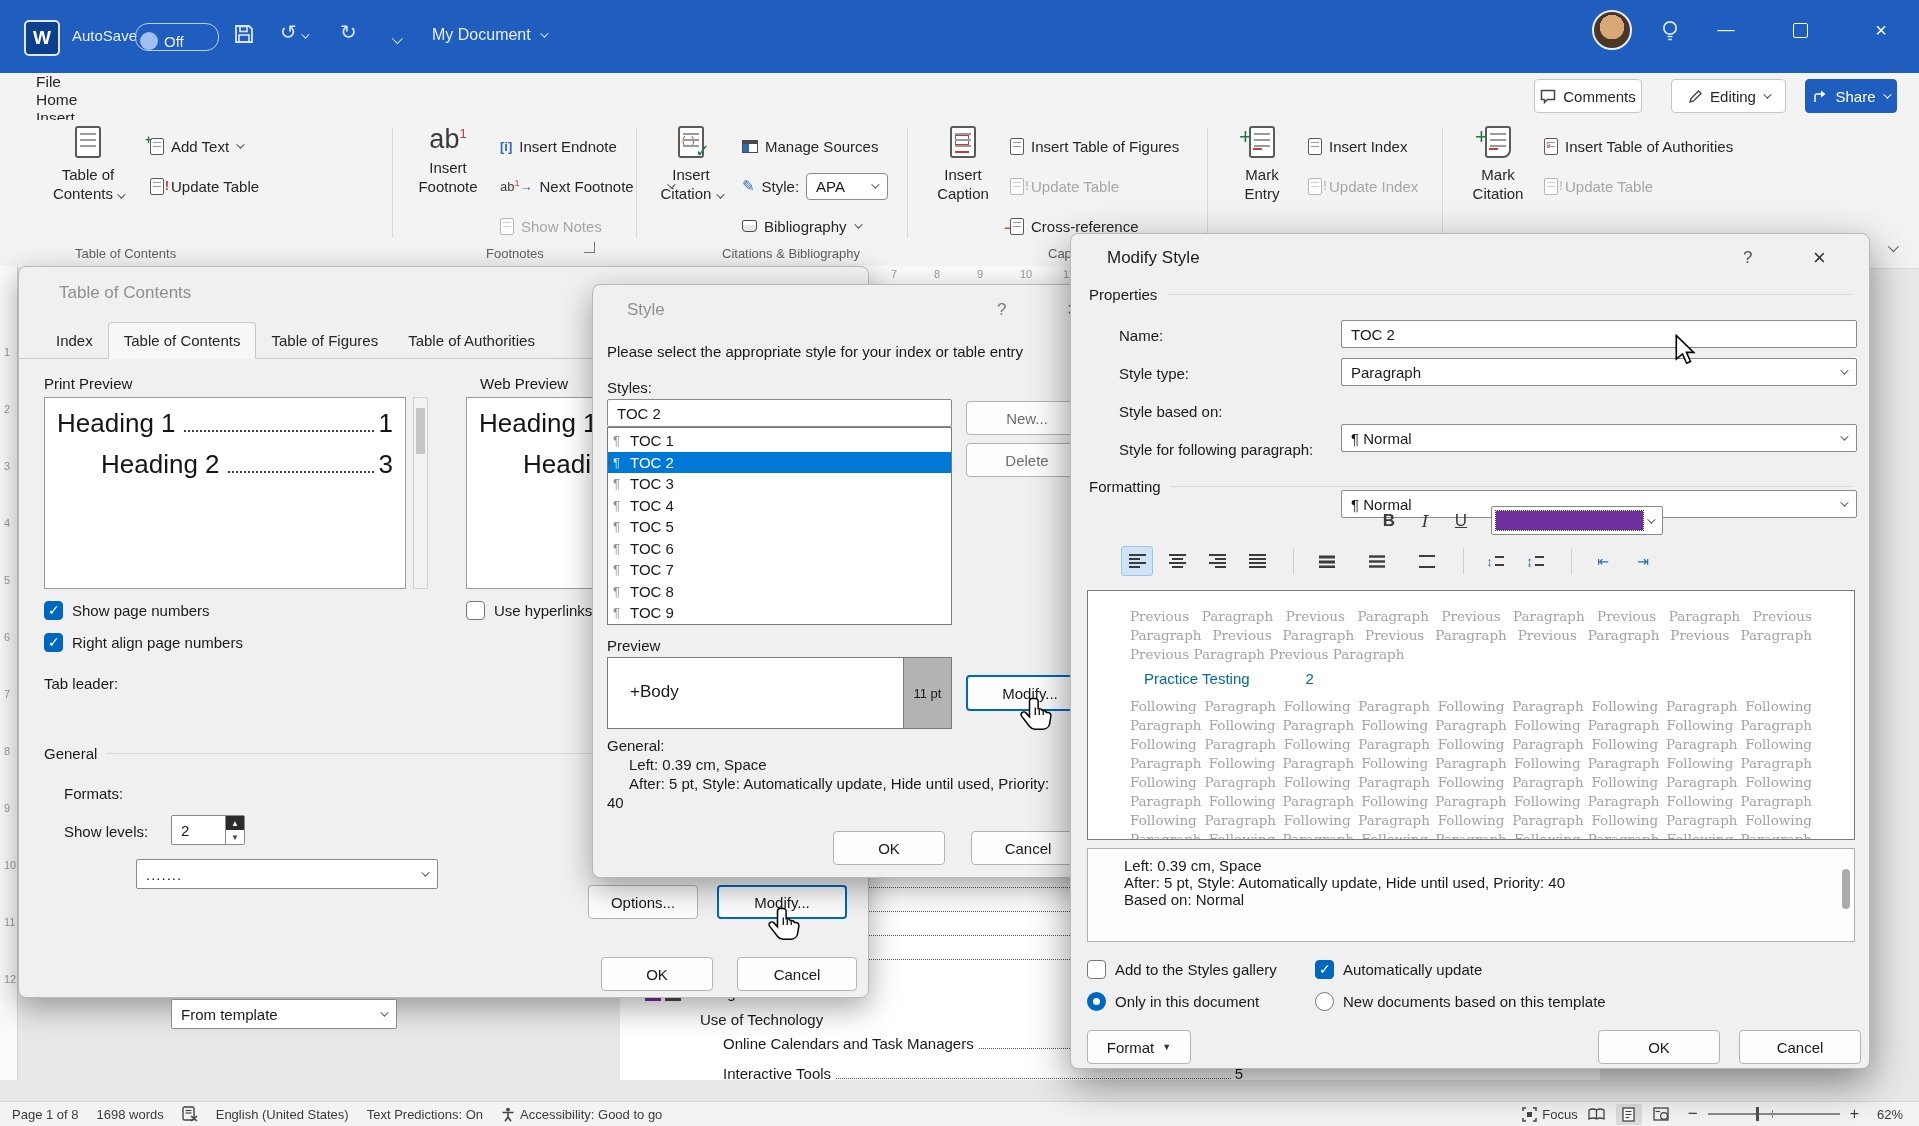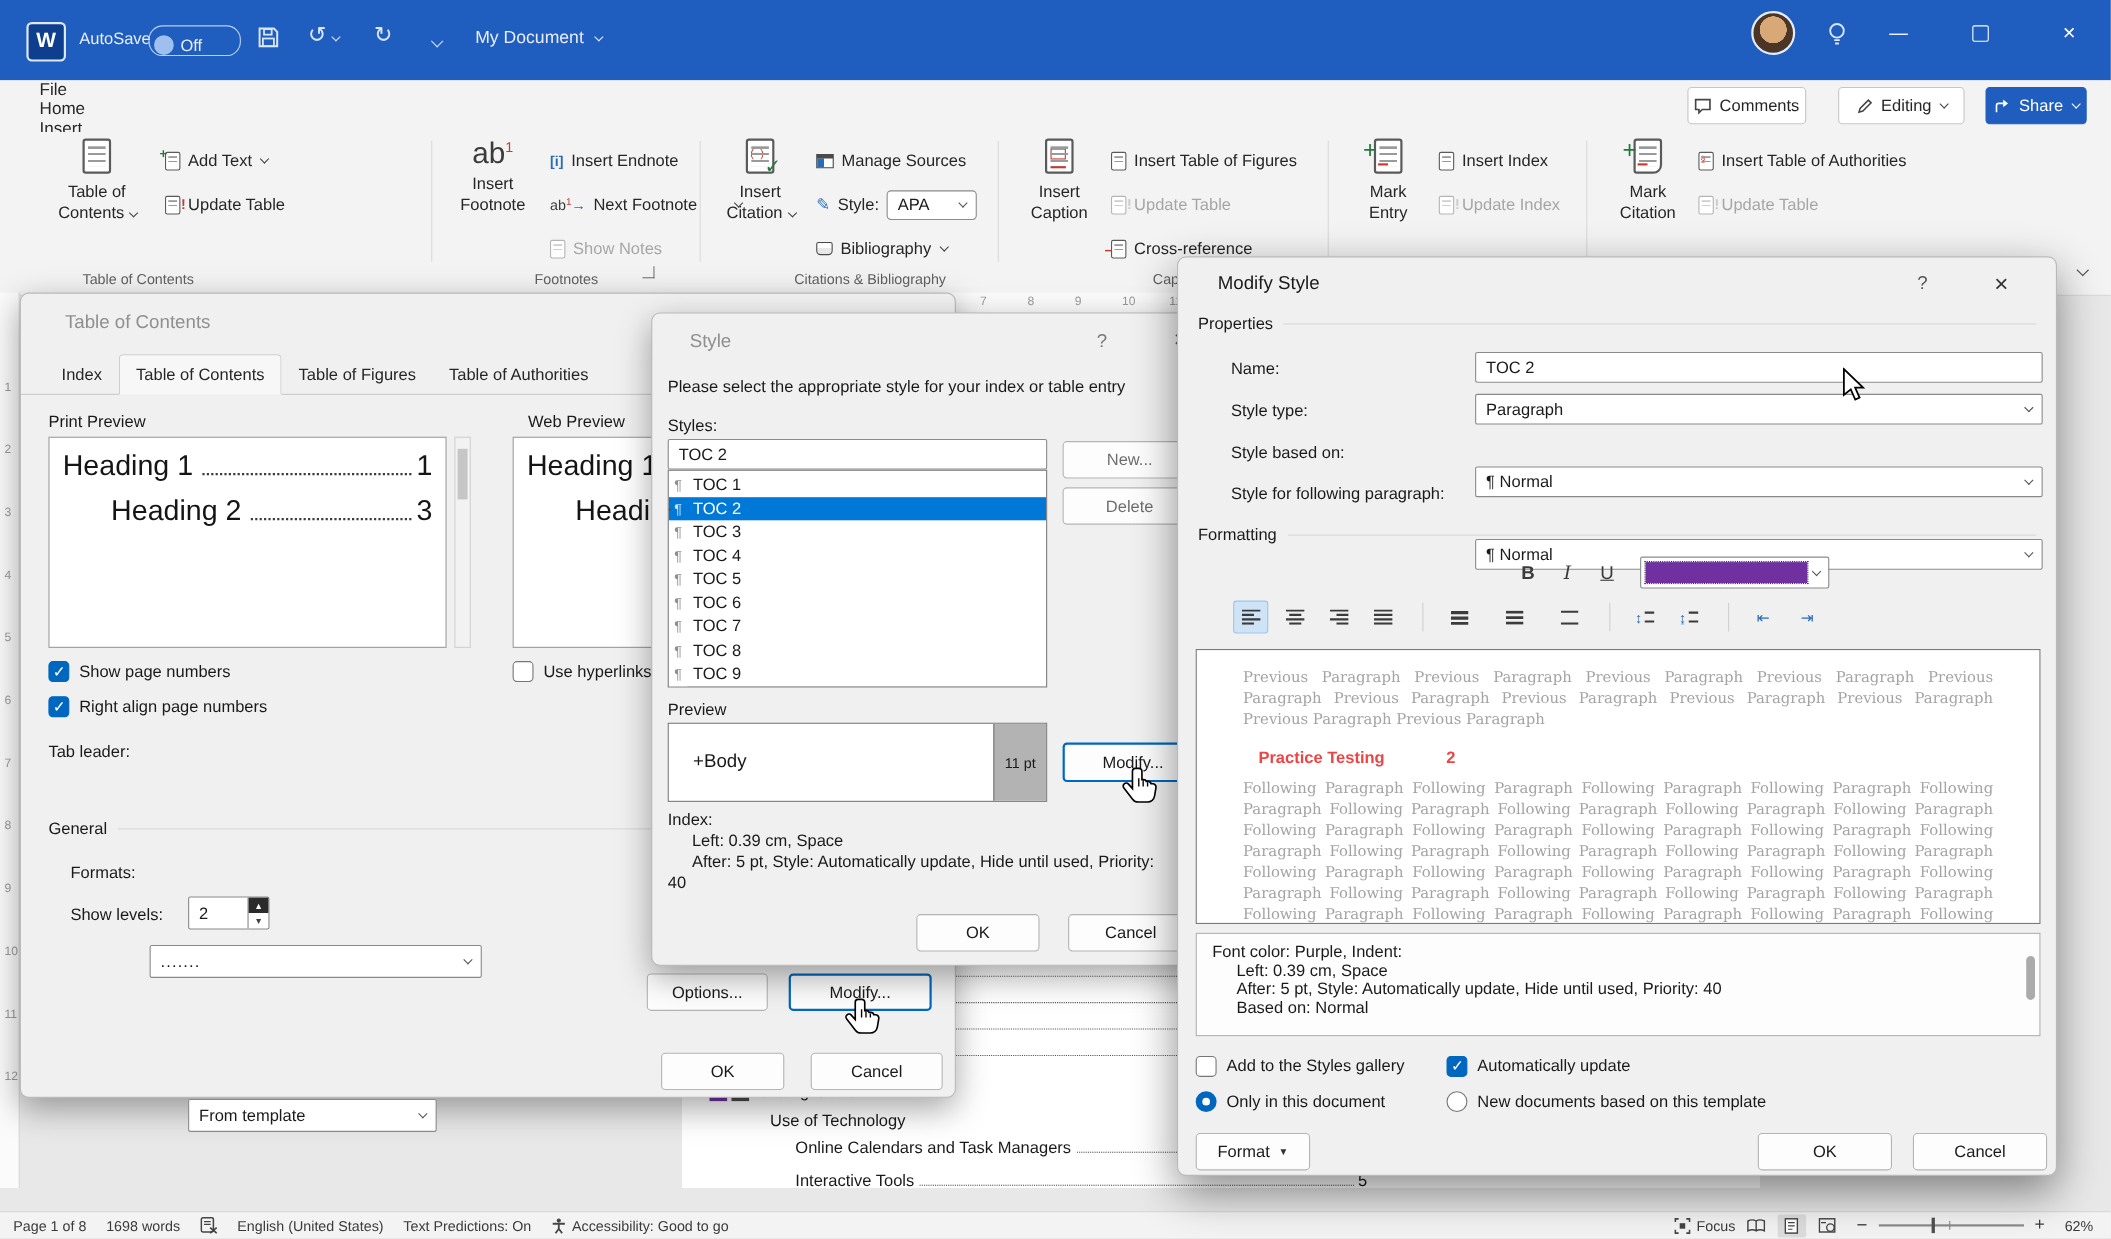--- a/index.html
+++ b/index.html
@@ -484,21 +484,21 @@
       </div>
     </div>
     <div class="abs btn graytxt" style="left:373px;top:116px;width:122px;height:34px;">New...</div>
     <div class="abs btn graytxt" style="left:373px;top:158px;width:122px;height:34px;">Delete</div>
     <div class="abs lbl" style="left:14px;top:352px;">Preview</div>
     <div class="abs" style="left:14px;top:372px;width:345px;height:72px;background:#fff;border:1px solid #7a7a7a;box-sizing:border-box;">
       <span class="abs" style="left:22px;top:24px;font-size:17px;color:#1a1a1a;">+Body</span>
       <span class="abs" style="right:0;top:0;bottom:0;width:47px;background:#b3b3b3;border-left:1px solid #7a7a7a;display:flex;align-items:center;justify-content:center;font-size:13px;color:#1a1a1a;">11 pt</span>
     </div>
     <div class="abs btn focusring" style="left:373px;top:390px;width:128px;height:36px;">Modify...</div>
-    <div class="abs lbl" style="left:14px;top:452px;">Index:</div>
+    <div class="abs lbl" style="left:14px;top:452px;">General:</div>
     <div class="abs lbl" style="left:36px;top:471px;">Left:  0.39 cm, Space</div>
     <div class="abs lbl" style="left:36px;top:490px;width:460px;white-space:nowrap;overflow:hidden;">After:  5 pt, Style: Automatically update, Hide until used, Priority:</div>
     <div class="abs lbl" style="left:14px;top:509px;">40</div>
     <div class="abs scroll" style="left:477px;top:440px;width:14px;height:112px;">
         <span class="thumb" style="top:8px;height:58px;background:#8f8f8f;"></span>
       </div>
     <div class="abs btn" style="left:240px;top:546px;width:112px;height:34px;">OK</div>
     <div class="abs btn" style="left:378px;top:546px;width:114px;height:34px;">Cancel</div>
   </div>
 
@@ -636,28 +636,27 @@
     <div class="abs" style="left:500px;top:314px;width:1px;height:26px;background:#cfcfcf;"></div>
     <div class="abs fmtbtn" style="left:516px;top:312px;">
         <span class="blu" style="font-size:14px;">⇤</span>
       </div>
     <div class="abs fmtbtn" style="left:556px;top:312px;">
         <span class="blu" style="font-size:14px;">⇥</span>
       </div>
 
     <div class="abs" style="left:16px;top:356px;width:768px;height:250px;background:#fff;border:1px solid #7a7a7a;box-sizing:border-box;padding:16px 42px;overflow:hidden;">
       <div class="serifgray">Previous Paragraph Previous Paragraph Previous Paragraph Previous Paragraph Previous Paragraph Previous Paragraph Previous Paragraph Previous Paragraph Previous Paragraph Previous Paragraph Previous Paragraph</div>
-      <div style="color:#ef4444;font-size:15px;margin:17px 0 10px 14px;font-weight:bold;">
+      <div style="color:#0369a1;font-size:15px;margin:6px 0 10px 14px;">
         <span>Practice Testing</span><span style="margin-left:56px;">2</span>
       </div>
       <div class="serifgray">Following Paragraph Following Paragraph Following Paragraph Following Paragraph Following Paragraph Following Paragraph Following Paragraph Following Paragraph Following Paragraph Following Paragraph Following Paragraph Following Paragraph Following Paragraph Following Paragraph Following Paragraph Following Paragraph Following Paragraph Following Paragraph Following Paragraph Following Paragraph Following Paragraph Following Paragraph Following Paragraph Following Paragraph Following Paragraph Following Paragraph Following Paragraph Following Paragraph Following Paragraph Following Paragraph Following Paragraph Following Paragraph Following Paragraph Following Paragraph Following Paragraph Following Paragraph Following Paragraph Following Paragraph Following Paragraph Following Paragraph Following Paragraph Following Paragraph Following Paragraph Following Paragraph Following Paragraph Following Paragraph Following Paragraph Following Paragraph</div>
     </div>
 
     <div class="abs" style="left:16px;top:614px;width:768px;height:94px;background:#fdfdfd;border:1px solid #b0b0b0;box-sizing:border-box;padding:8px 14px;">
-      <div class="lbl">Font color: Purple, Indent:</div>
       <div class="lbl" style="padding-left:22px;">Left:  0.39 cm, Space</div>
       <div class="lbl" style="padding-left:22px;">After:  5 pt, Style: Automatically update, Hide until used, Priority: 40</div>
       <div class="lbl" style="padding-left:22px;">Based on: Normal</div>
       <span class="abs" style="right:4px;top:20px;width:8px;height:40px;background:#ababab;border-radius:4px;"></span>
     </div>
     <div class="abs cbrow" style="left:16px;top:726px;text-align:center;">
       <span class="cb"></span>
         <span>Add to the Styles gallery</span>
     </div>
     <div class="abs cbrow" style="left:244px;top:726px;">

